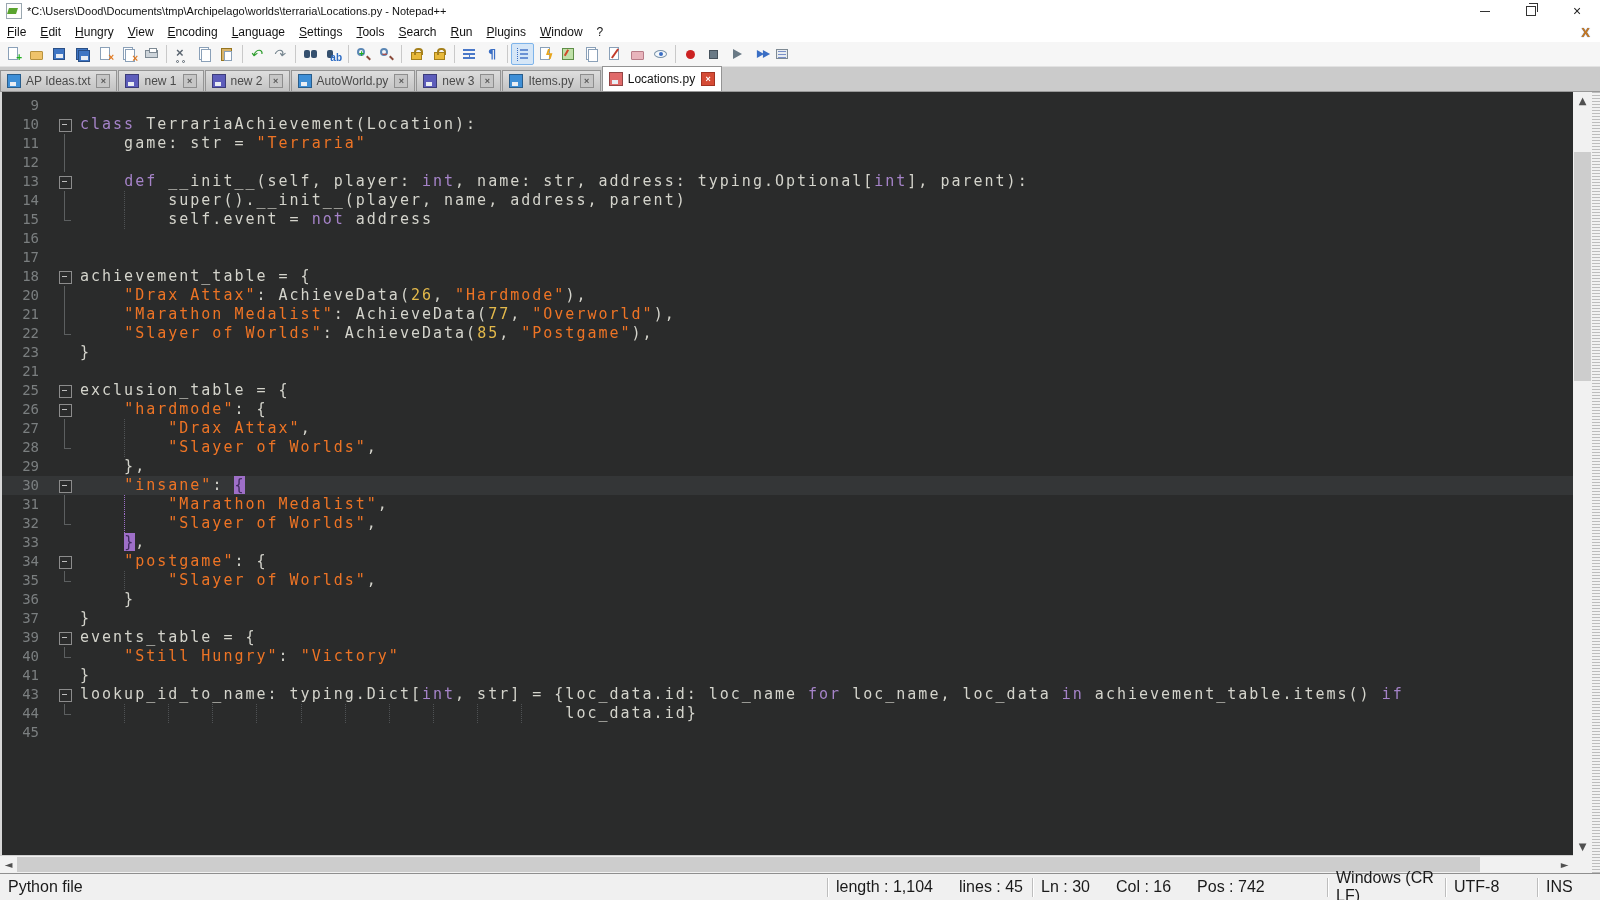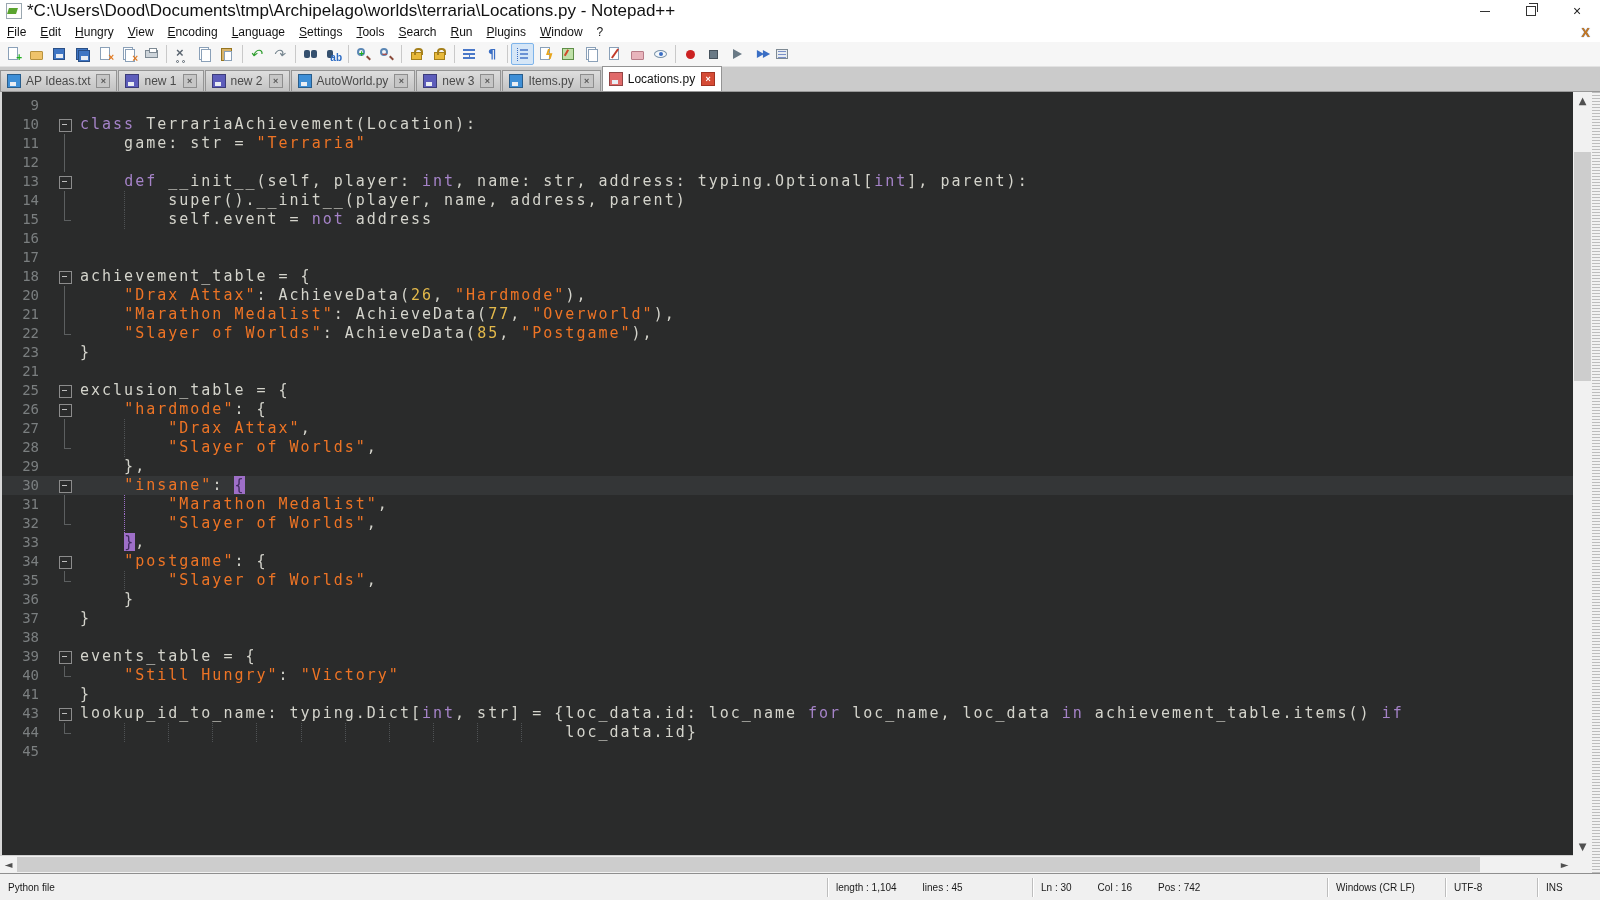--- a/index.html
+++ b/index.html
@@ -2,21 +2,21 @@
 <html style="--ed-bg: #2a2b2b; --c-default: #d4d4cc; --c-keyword: #a583c8; --c-string: #ee7425; --c-number: #e3b94b; --brace-bg: #9e6fc8; --curline-bg: #343637;"><head>
 <meta charset="utf-8">
 <style>
   html,body{margin:0;padding:0;background:#9a9a9a;}
   #app{position:relative;width:1600px;height:900px;background:#fff;font-family:"Liberation Sans",sans-serif;overflow:hidden;}
 
   
   .titlebar{position:absolute;left:0;top:0;width:1600px;height:22px;background:#ffffff;display:flex;align-items:center;}
   .appicon{width:14px;height:14px;margin:0 5px 0 6px;position:relative;background:#fdfdfd;border:1px solid #9aa7b0;}
   .appicon::after{content:"";position:absolute;left:1px;top:4px;width:9px;height:6px;background:#59a32e;transform:skewX(-18deg);}
-  .titletext{font-size:17px;color:#111;}
+  .titletext{font-size:11px;color:#111;}
   .winbtns{margin-left:auto;display:flex;height:22px;}
   .winbtn{width:46px;height:22px;display:flex;align-items:center;justify-content:center;color:#222;font-size:12px;}
   .glyph-min{width:10px;height:1px;background:#333;}
   .glyph-restore{width:8px;height:8px;border:1px solid #333;position:relative;}
   .glyph-restore::before{content:"";position:absolute;left:2px;top:-4px;width:8px;height:8px;border:1px solid #333;border-left:none;border-bottom:none;}
   .glyph-close{font-size:14px;line-height:14px;color:#222;}
 
   
   .menubar{position:absolute;left:0;top:22px;width:1600px;height:20px;background:#ffffff;display:flex;align-items:center;font-size:12px;color:#111;}
   .menu-item{display:inline-block;padding:2px 7px;cursor:default;}
@@ -104,21 +104,21 @@
   .vscroll{position:absolute;right:8px;top:92px;width:19px;height:763px;background:#f1f1f1;}
   .vthumb{position:absolute;left:1px;top:60px;width:17px;height:229px;background:#cdcdcd;}
   .sarrow{position:absolute;left:0;width:19px;height:17px;color:#505050;font-size:10px;display:flex;align-items:center;justify-content:center;font-family:"DejaVu Sans",sans-serif;}
   .edgestrip{position:absolute;right:0;top:92px;width:8px;height:781px;background:repeating-linear-gradient(0deg,#bdbdbd 0 1px,#f2f2f2 1px 3px);}
   .hscroll{position:absolute;left:0;top:855px;width:1573px;height:18px;background:#f1f1f1;border-top:1px solid #d0d0d0;box-sizing:border-box;}
   .harrow{position:absolute;top:0;width:17px;height:17px;color:#505050;font-size:10px;display:flex;align-items:center;justify-content:center;font-family:"DejaVu Sans",sans-serif;}
   .hthumb{position:absolute;left:17px;top:1px;width:1463px;height:15px;background:#cdcdcd;}
   .scorner{position:absolute;left:1573px;top:855px;width:19px;height:18px;background:#f1f1f1;}
 
   
-  .statusbar{position:absolute;left:0;top:873px;width:1600px;height:27px;background:#f0f0f0;border-top:1px solid #8f8f8f;box-sizing:border-box;display:flex;align-items:center;font-size:10px;color:#1a1a1a;}
+  .statusbar{position:absolute;left:0;top:873px;width:1600px;height:27px;background:#f0f0f0;border-top:1px solid #8f8f8f;box-sizing:border-box;display:flex;align-items:center;font-size:16px;color:#1a1a1a;}
   .st{height:19px;display:flex;align-items:center;padding:0 8px;border-right:1px solid #bdbdbd;box-shadow:1px 0 0 #ffffff;}
   .st span{margin-right:26px;}
   .st span:last-child{margin-right:0;}
   .st-doctype{width:828px;box-sizing:border-box;}
   .st-len{width:205px;box-sizing:border-box;}
   .st-pos{width:295px;box-sizing:border-box;}
   .st-eol{width:118px;box-sizing:border-box;}
   .st-enc{width:92px;box-sizing:border-box;}
   .st-ins{flex:1;border-right:none;box-shadow:none;justify-content:flex-start;padding-right:14px;}
 </style>
@@ -412,21 +412,20 @@
         <div class="line"><div class="ln">28</div><div class="fold"><div class="fm-corner"></div></div><div class="codetxt"><div class="iguide" style="left: 46.12px;"></div><span class="seg-d">        </span><span class="seg-s">"Slayer of Worlds"</span><span class="seg-d">,</span></div></div>
         <div class="line"><div class="ln">29</div><div class="fold"></div><div class="codetxt"><span class="seg-d">    },</span></div></div>
         <div class="line cur"><div class="ln">30</div><div class="fold"><div class="fm-box"></div></div><div class="codetxt"><span class="seg-d">    </span><span class="seg-s">"insane"</span><span class="seg-d">: </span><span class="seg-b">{</span></div></div>
         <div class="line"><div class="ln">31</div><div class="fold"><div class="fm-line"></div></div><div class="codetxt"><div class="iguide hl" style="left: 46.12px;"></div><span class="seg-d">        </span><span class="seg-s">"Marathon Medalist"</span><span class="seg-d">,</span></div></div>
         <div class="line"><div class="ln">32</div><div class="fold"><div class="fm-corner"></div></div><div class="codetxt"><div class="iguide hl" style="left: 46.12px;"></div><span class="seg-d">        </span><span class="seg-s">"Slayer of Worlds"</span><span class="seg-d">,</span></div></div>
         <div class="line"><div class="ln">33</div><div class="fold"></div><div class="codetxt"><span class="seg-d">    </span><span class="seg-b">}</span><span class="seg-d">,</span></div></div>
         <div class="line"><div class="ln">34</div><div class="fold"><div class="fm-box"></div></div><div class="codetxt"><span class="seg-d">    </span><span class="seg-s">"postgame"</span><span class="seg-d">: {</span></div></div>
         <div class="line"><div class="ln">35</div><div class="fold"><div class="fm-corner"></div></div><div class="codetxt"><div class="iguide" style="left: 46.12px;"></div><span class="seg-d">        </span><span class="seg-s">"Slayer of Worlds"</span><span class="seg-d">,</span></div></div>
         <div class="line"><div class="ln">36</div><div class="fold"></div><div class="codetxt"><span class="seg-d">    }</span></div></div>
         <div class="line"><div class="ln">37</div><div class="fold"></div><div class="codetxt"><span class="seg-d">}</span></div></div>
-        <div class="line"><div class="ln">38</div><div class="fold"></div><div class="codetxt"></div></div>
         <div class="line"><div class="ln">39</div><div class="fold"><div class="fm-box"></div></div><div class="codetxt"><span class="seg-d">events_table = {</span></div></div>
         <div class="line"><div class="ln">40</div><div class="fold"><div class="fm-corner"></div></div><div class="codetxt"><span class="seg-d">    </span><span class="seg-s">"Still Hungry"</span><span class="seg-d">: </span><span class="seg-s">"Victory"</span></div></div>
         <div class="line"><div class="ln">41</div><div class="fold"></div><div class="codetxt"><span class="seg-d">}</span></div></div>
         <div class="line"><div class="ln">43</div><div class="fold"><div class="fm-box"></div></div><div class="codetxt"><span class="seg-d">lookup_id_to_name: typing.Dict[</span><span class="seg-k">int</span><span class="seg-d">, str] = {loc_data.id: loc_name </span><span class="seg-k">for</span><span class="seg-d"> loc_name, loc_data </span><span class="seg-k">in</span><span class="seg-d"> achievement_table.items() </span><span class="seg-k">if</span></div></div>
         <div class="line"><div class="ln">44</div><div class="fold"><div class="fm-corner"></div></div><div class="codetxt"><div class="iguide" style="left: 46.12px;"></div><div class="iguide" style="left: 90.24px;"></div><div class="iguide" style="left: 134.36px;"></div><div class="iguide" style="left: 178.48px;"></div><div class="iguide" style="left: 222.6px;"></div><div class="iguide" style="left: 266.72px;"></div><div class="iguide" style="left: 310.84px;"></div><div class="iguide" style="left: 354.96px;"></div><div class="iguide" style="left: 399.08px;"></div><div class="iguide" style="left: 443.2px;"></div><span class="seg-d">                                            loc_data.id}</span></div></div>
         <div class="line"><div class="ln">45</div><div class="fold"></div><div class="codetxt"></div></div>
       </div>
   </div>
 
   <div class="vscroll">

